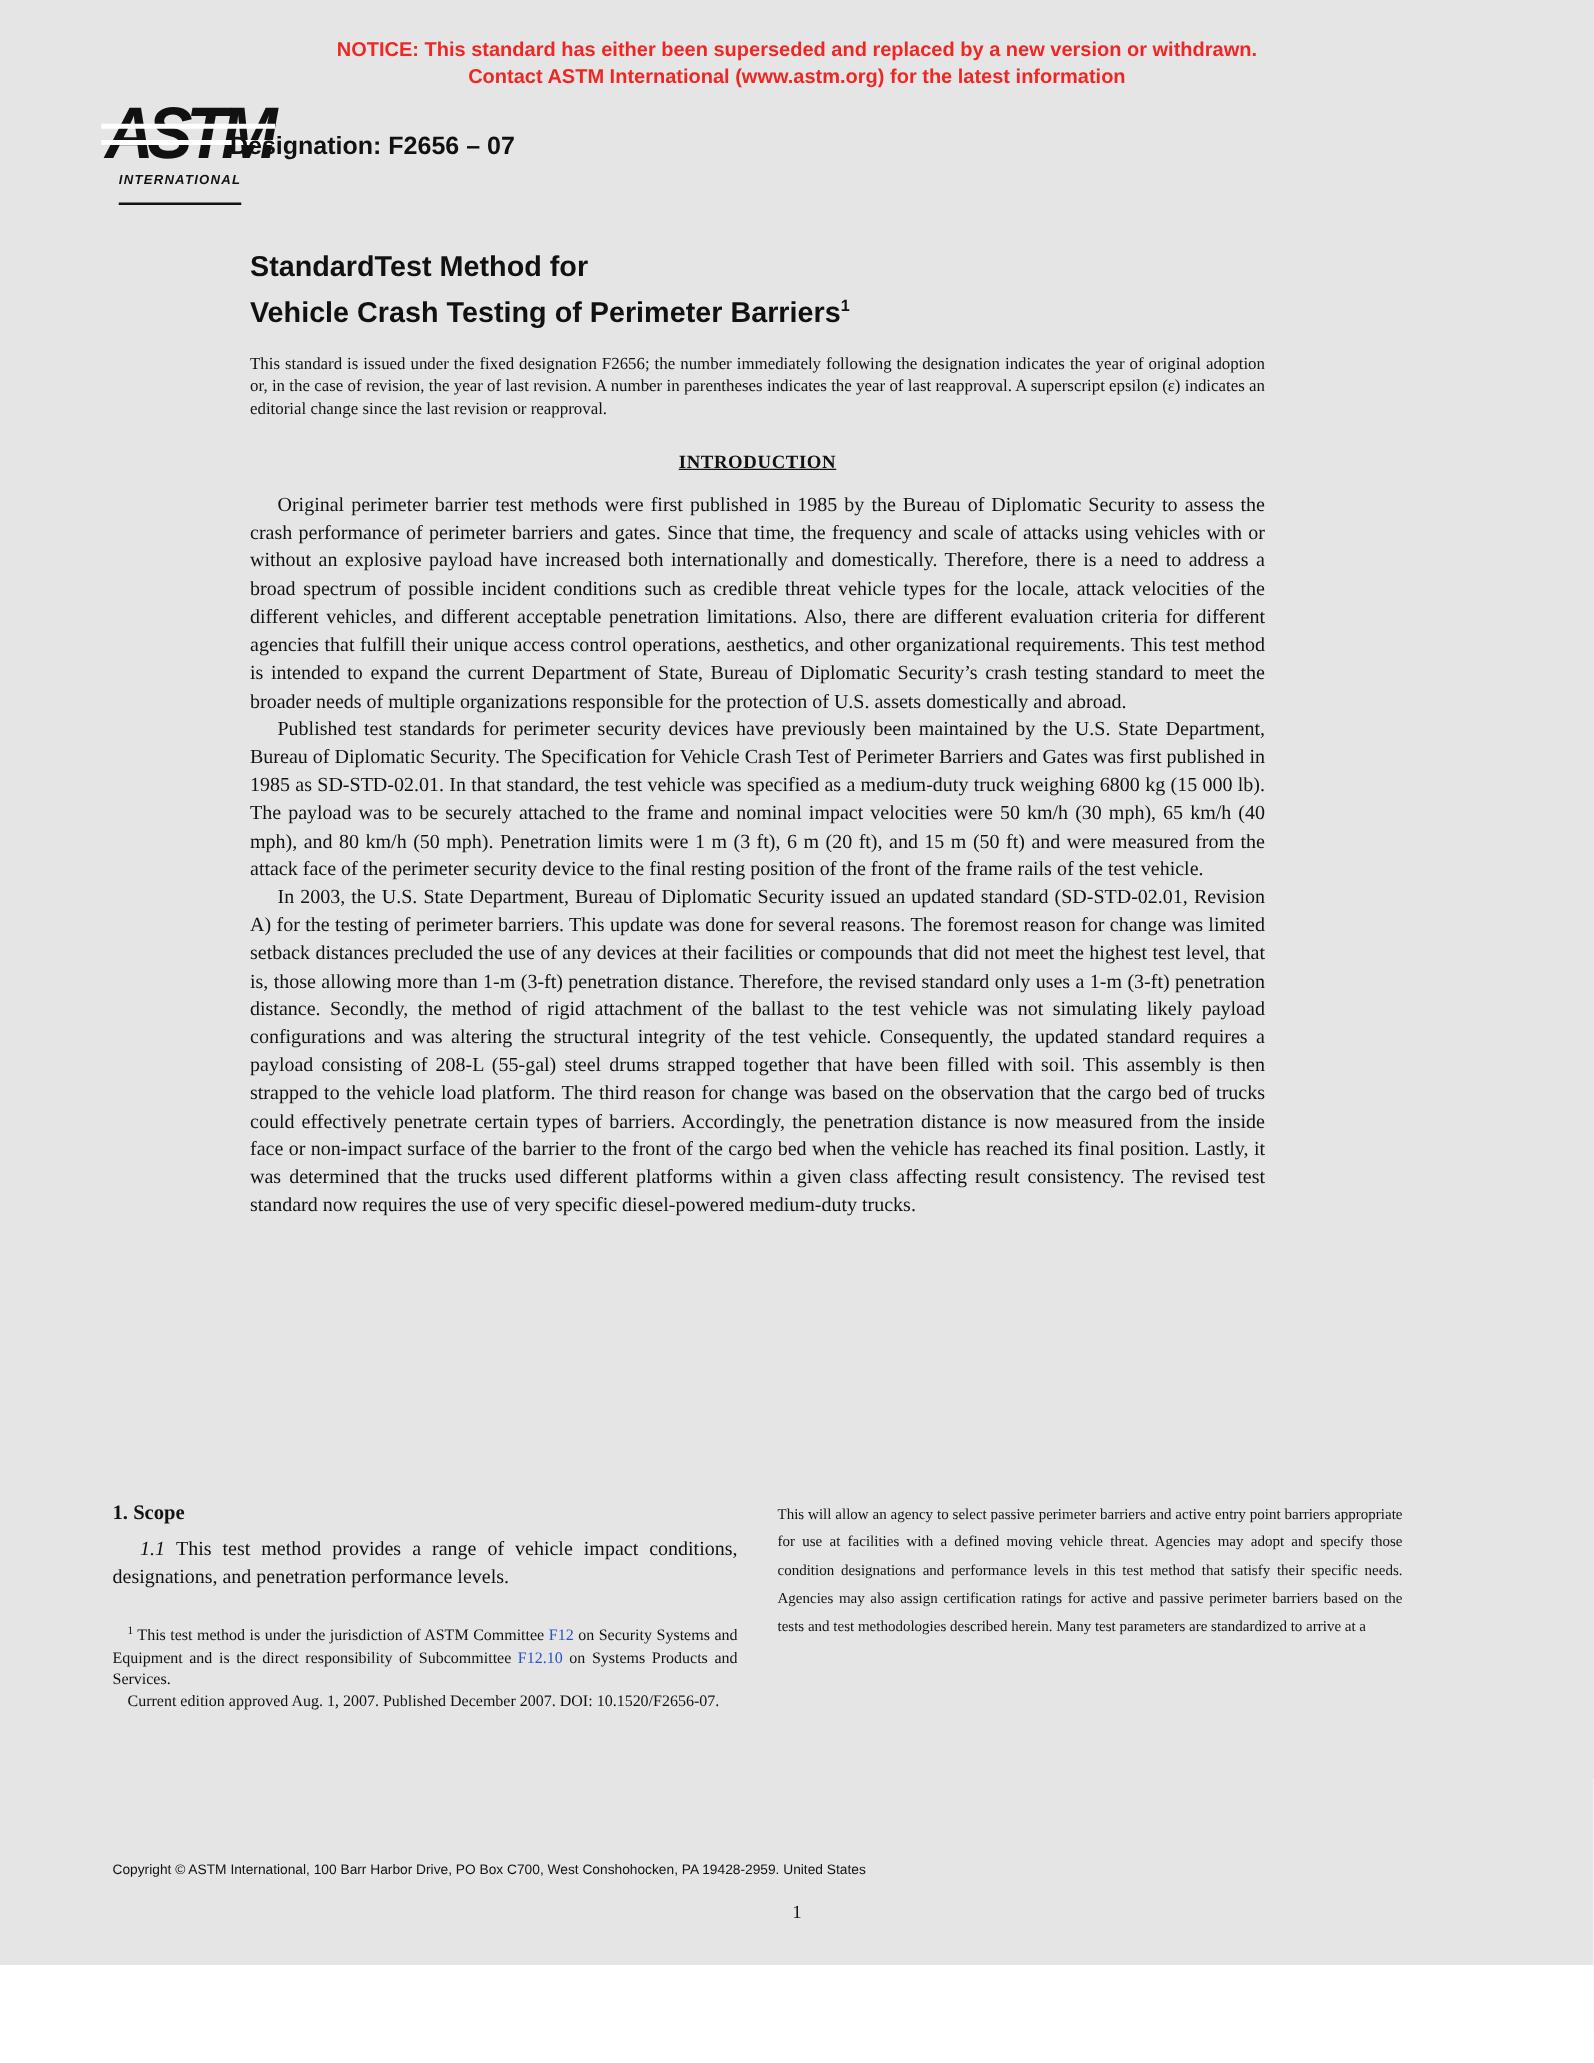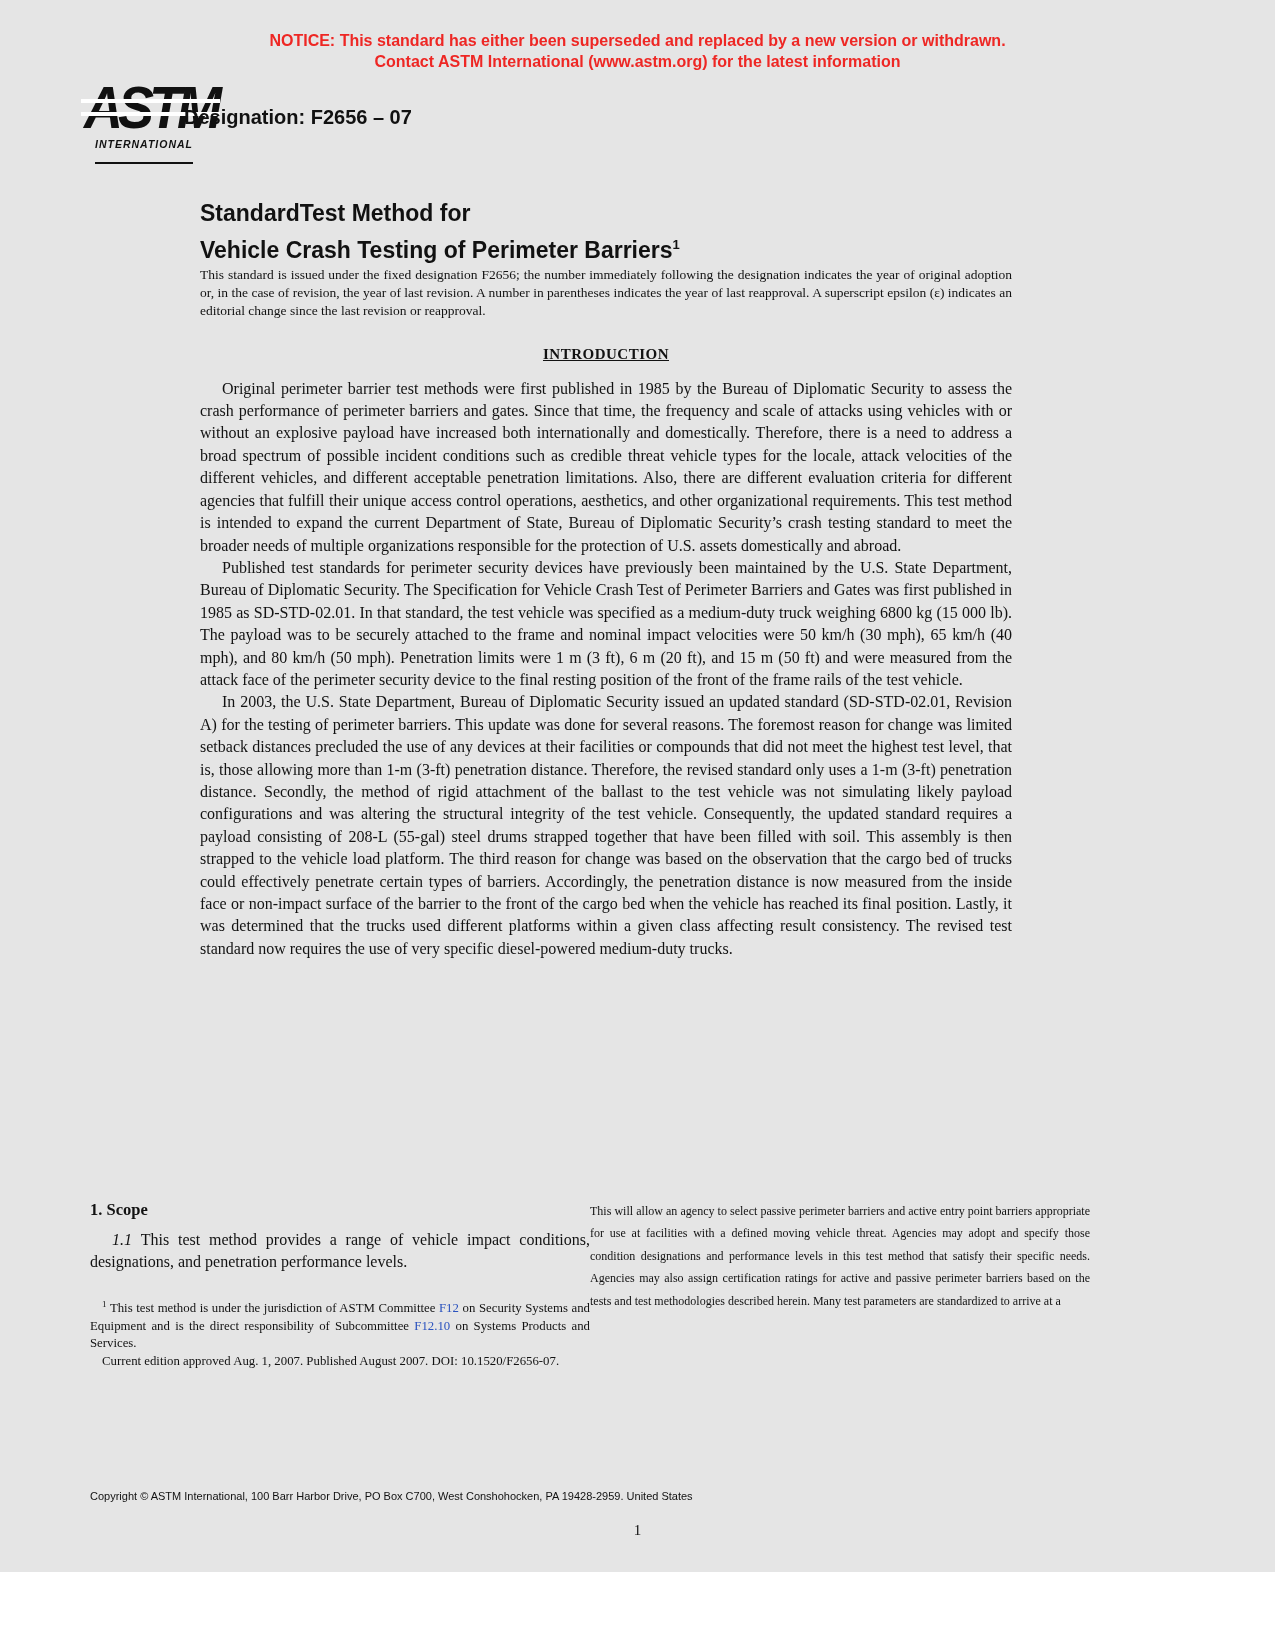--- a/index.html
+++ b/index.html
@@ -79,20 +79,21 @@
   }
   .doc-title {
     font-family:"Liberation Sans", sans-serif;
     font-weight:700;
     font-size:23px;
     line-height:31px;
     color:#111;
   }
   .doc-title sup { font-size:13px; }
   .issuance {
+    margin-top:16px;
     font-size:13.5px;
     line-height:18px;
     text-align:justify;
   }
   .intro-heading {
     margin-top:26px;
     margin-bottom:15px;
     text-align:center;
     font-size:15px;
     font-weight:700;
@@ -105,20 +106,21 @@
     text-align:justify;
     text-indent:22px;
   }
 
   
   .columns {
     position:absolute;
     left:90px; top:1200px;
     width:1032px;
     display:flex;
+    gap:32px;
   }
   .col { width:500px; }
   .scope-heading {
     font-size:16.5px;
     font-weight:700;
     margin-bottom:9px;
   }
   .scope-para {
     font-size:16px;
     line-height:22.4px;
@@ -195,21 +197,21 @@
     <p class="intro-para">In 2003, the U.S. State Department, Bureau of Diplomatic Security issued an updated standard (SD-STD-02.01, Revision A) for the testing of perimeter barriers. This update was done for several reasons. The foremost reason for change was limited setback distances precluded the use of any devices at their facilities or compounds that did not meet the highest test level, that is, those allowing more than 1-m (3-ft) penetration distance. Therefore, the revised standard only uses a 1-m (3-ft) penetration distance. Secondly, the method of rigid attachment of the ballast to the test vehicle was not simulating likely payload configurations and was altering the structural integrity of the test vehicle. Consequently, the updated standard requires a payload consisting of 208-L (55-gal) steel drums strapped together that have been filled with soil. This assembly is then strapped to the vehicle load platform. The third reason for change was based on the observation that the cargo bed of trucks could effectively penetrate certain types of barriers. Accordingly, the penetration distance is now measured from the inside face or non-impact surface of the barrier to the front of the cargo bed when the vehicle has reached its final position. Lastly, it was determined that the trucks used different platforms within a given class affecting result consistency. The revised test standard now requires the use of very specific diesel-powered medium-duty trucks.</p>
   </div>
 
   <div class="columns">
     <div class="col">
       <h3 class="scope-heading">1. Scope</h3>
       <p class="scope-para"><i class="pnum">1.1</i>&nbsp;<span>This test method provides a range of vehicle impact conditions, designations, and penetration performance levels.</span></p>
 
       <div class="footnote">
         <p class="fn-para"><sup>1</sup><span> This test method is under the jurisdiction of ASTM Committee </span><a class="link">F12</a><span> on Security Systems and Equipment and is the direct responsibility of Subcommittee </span><a class="link">F12.10</a><span> on Systems Products and Services.</span></p>
-        <p class="fn-para">Current edition approved Aug. 1, 2007. Published August 2007. DOI: 10.1520/F2656-07.</p>
+        <p class="fn-para">Current edition approved Aug. 1, 2007. Published December 2007. DOI: 10.1520/F2656-07.</p>
       </div>
     </div>
 
     <div class="col">
       <p class="body-para">This will allow an agency to select passive perimeter barriers and active entry point barriers appropriate for use at facilities with a defined moving vehicle threat. Agencies may adopt and specify those condition designations and performance levels in this test method that satisfy their specific needs. Agencies may also assign certification ratings for active and passive perimeter barriers based on the tests and test methodologies described herein. Many test parameters are standardized to arrive at a</p>
     </div>
   </div>
 
   <div class="copyright">Copyright © ASTM International, 100 Barr Harbor Drive, PO Box C700, West Conshohocken, PA 19428-2959. United States</div>
   <div class="page-number">1</div>

